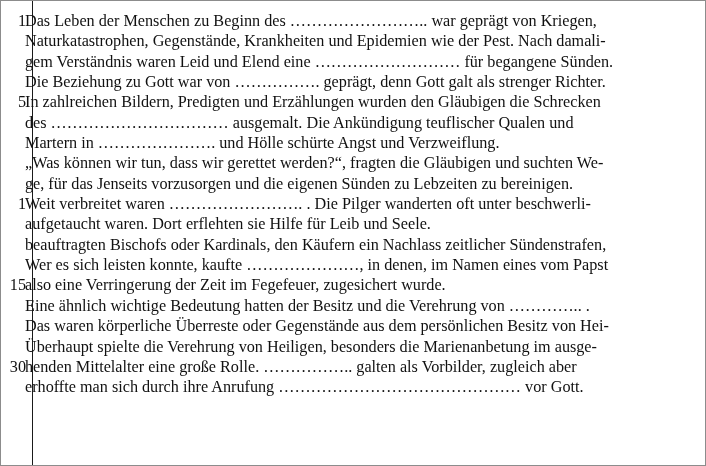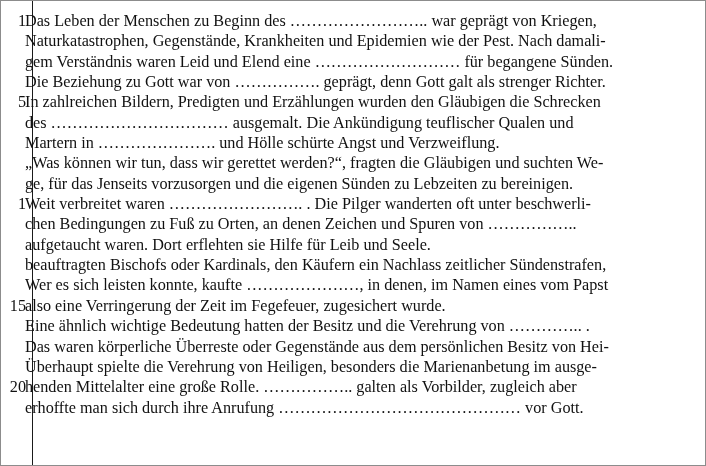--- a/index.html
+++ b/index.html
@@ -99,24 +99,20 @@
     <div class="line">
         <span class="num"></span>
         <span class="txt">ge, für das Jenseits vorzusorgen und die eigenen Sünden zu Lebzeiten zu bereinigen.</span>
       </div>
     <div class="line">
         <span class="num">1</span>
         <span class="txt">Weit verbreitet waren  …………………….  . Die Pilger wanderten oft unter beschwerli-</span>
       </div>
     <div class="line">
         <span class="num"></span>
-        <span class="txt">chen Bedingungen zu Fuß zu Orten, an denen Zeichen und Spuren von ……………..</span>
-      </div>
-    <div class="line">
-        <span class="num"></span>
         <span class="txt">aufgetaucht waren. Dort erflehten sie Hilfe für Leib und Seele.</span>
       </div>
     <div class="line">
         <span class="num"></span>
         <span class="txt">beauftragten Bischofs oder Kardinals, den Käufern ein Nachlass zeitlicher Sündenstrafen,</span>
       </div>
     <div class="line">
         <span class="num"></span>
         <span class="txt">Wer es sich leisten konnte, kaufte  …………………, in denen, im Namen eines vom Papst</span>
       </div>
@@ -130,21 +126,21 @@
       </div>
     <div class="line">
         <span class="num"></span>
         <span class="txt">Das waren körperliche Überreste oder Gegenstände aus dem persönlichen Besitz von Hei-</span>
       </div>
     <div class="line">
         <span class="num"></span>
         <span class="txt">Überhaupt spielte die Verehrung von Heiligen, besonders die Marienanbetung im ausge-</span>
       </div>
     <div class="line">
-        <span class="num">20</span>
+        <span class="num">30</span>
         <span class="txt">henden Mittelalter eine große Rolle. ……………..   galten als Vorbilder, zugleich aber</span>
       </div>
     <div class="line">
         <span class="num"></span>
         <span class="txt">erhoffte man sich durch ihre Anrufung ……………………………………… vor Gott.</span>
       </div>
   </div>
 </div>
 
 </body></html>

